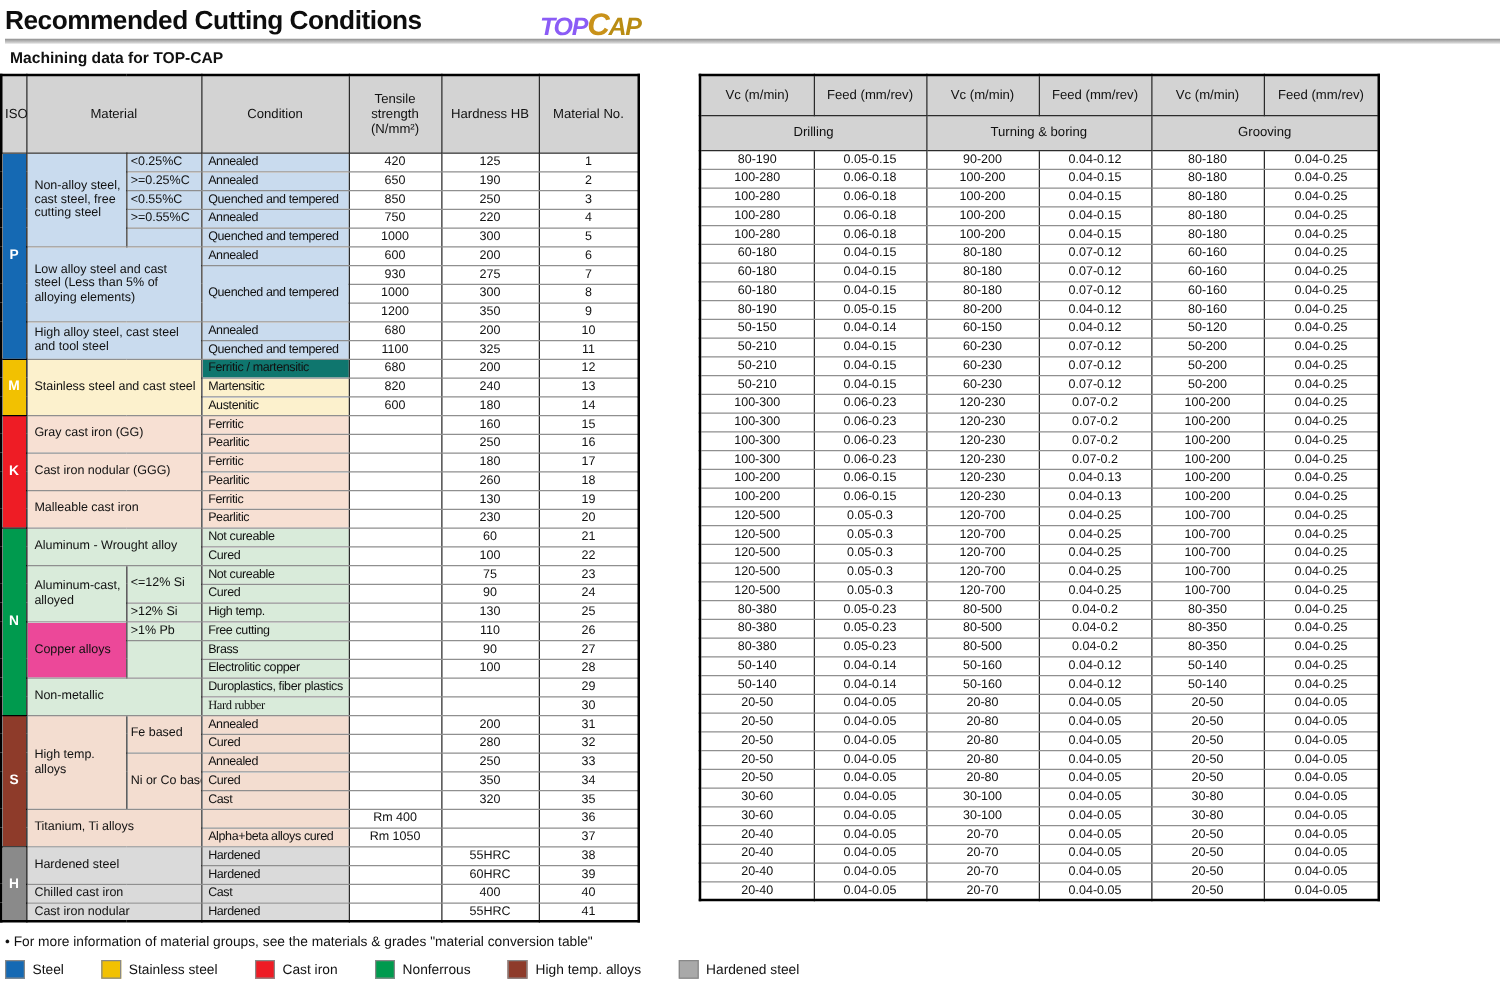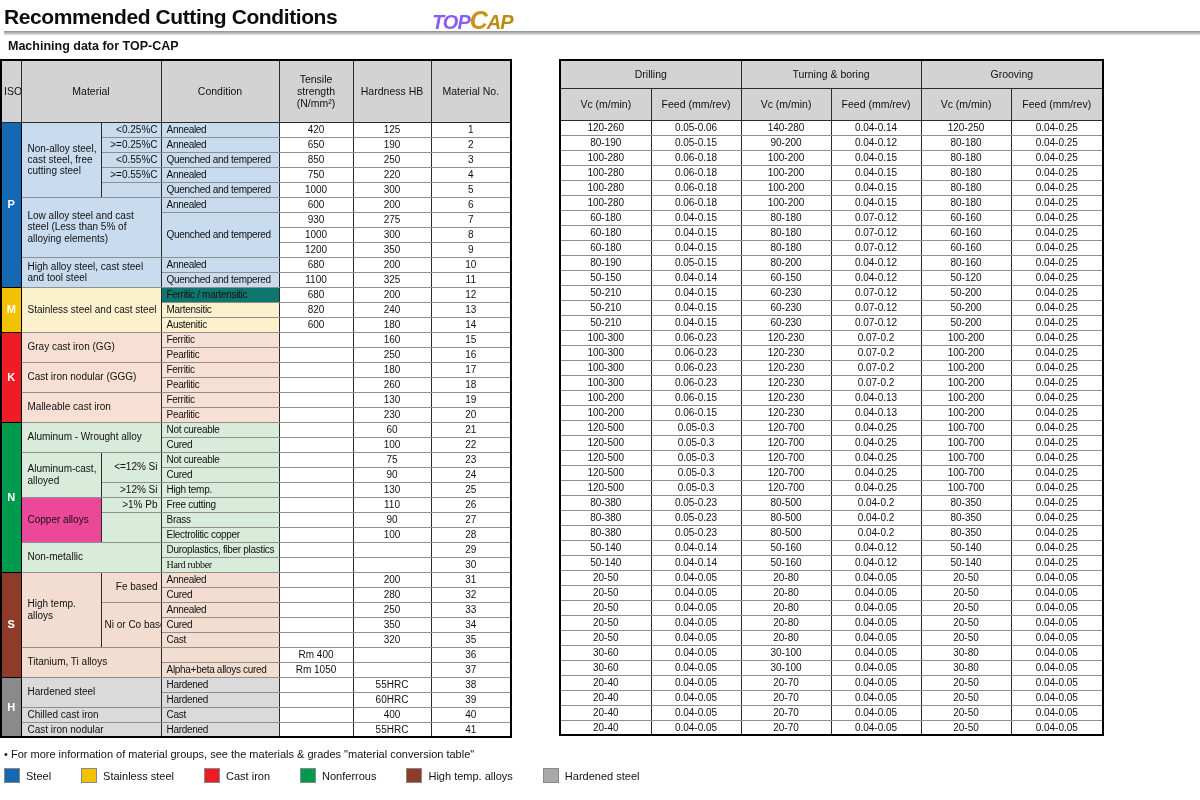--- a/index.html
+++ b/index.html
@@ -17,21 +17,21 @@
   .tables{display:flex;align-items:flex-start;margin-top:6px;}
   table{border-collapse:collapse;table-layout:fixed;border:2px solid #000;}
   #tableL{margin-left:0;}
   #tableR{margin-left:47px;}
   th{background:#d3d3d3;font-weight:normal;font-size:10.5px;border:1px solid #2b2b2b;padding:0 2px;}
   td{height:15px;padding:0 3px;font-size:10px;line-height:1.12;border-left:1px solid #2b2b2b;
      border-right:1px solid #2b2b2b;border-top:1px solid #8f8f8f;border-bottom:1px solid #8f8f8f;
      vertical-align:middle;box-sizing:border-box;overflow:hidden;}
   td.num{text-align:center;white-space:nowrap;}
   td.mat{text-align:left;padding-left:6px;}
-  td.sub{text-align:right;padding-left:3px;white-space:nowrap;}
+  td.sub{text-align:left;padding-left:3px;white-space:nowrap;}
   td.cond{text-align:left;padding-left:5px;white-space:nowrap;letter-spacing:-0.3px;}
   td.isoCell{color:#fff;font-weight:bold;text-align:center;font-size:11px;border:1px solid #000;}
   tr.blk td{border-top:1px solid #2b2b2b;}
   #tableL{width:510px;}
   #tableR{width:545px;}
   .lh{height:62px;}
   .footer{margin-top:10px;margin-left:4px;}
   .note{font-size:11px;}
   .legend{display:flex;gap:30px;margin-top:8px;align-items:center;}
   .legend-item{display:flex;align-items:center;gap:6px;font-size:11px;}
@@ -355,43 +355,35 @@
     <table id="tableR">
       <colgroup>
         <col style="width:91px">
           <col style="width:90px">
           <col style="width:90px">
         <col style="width:90px">
           <col style="width:90px">
           <col style="width:92px">
       </colgroup>
       <thead>
-        <tr style="height:28px">
-          <th colspan="2">Drilling</th>
-          <th colspan="2">Turning &amp; boring</th>
-          <th colspan="2">Grooving</th>
-        </tr>
         <tr style="height:32px">
           <th>Vc (m/min)</th>
           <th>Feed (mm/rev)</th>
           <th>Vc (m/min)</th>
           <th>Feed (mm/rev)</th>
           <th>Vc (m/min)</th>
           <th>Feed (mm/rev)</th>
         </tr>
+        <tr style="height:28px">
+          <th colspan="2">Drilling</th>
+          <th colspan="2">Turning &amp; boring</th>
+          <th colspan="2">Grooving</th>
+        </tr>
       </thead>
       <tbody id="right-tbody">
-          <tr class="blk">
-            <td class="num">120-260</td>
-            <td class="num">0.05-0.06</td>
-            <td class="num">140-280</td>
-            <td class="num">0.04-0.14</td>
-            <td class="num">120-250</td>
-            <td class="num">0.04-0.25</td>
-          </tr>
           <tr>
             <td class="num">80-190</td>
             <td class="num">0.05-0.15</td>
             <td class="num">90-200</td>
             <td class="num">0.04-0.12</td>
             <td class="num">80-180</td>
             <td class="num">0.04-0.25</td>
           </tr>
           <tr>
             <td class="num">100-280</td>

